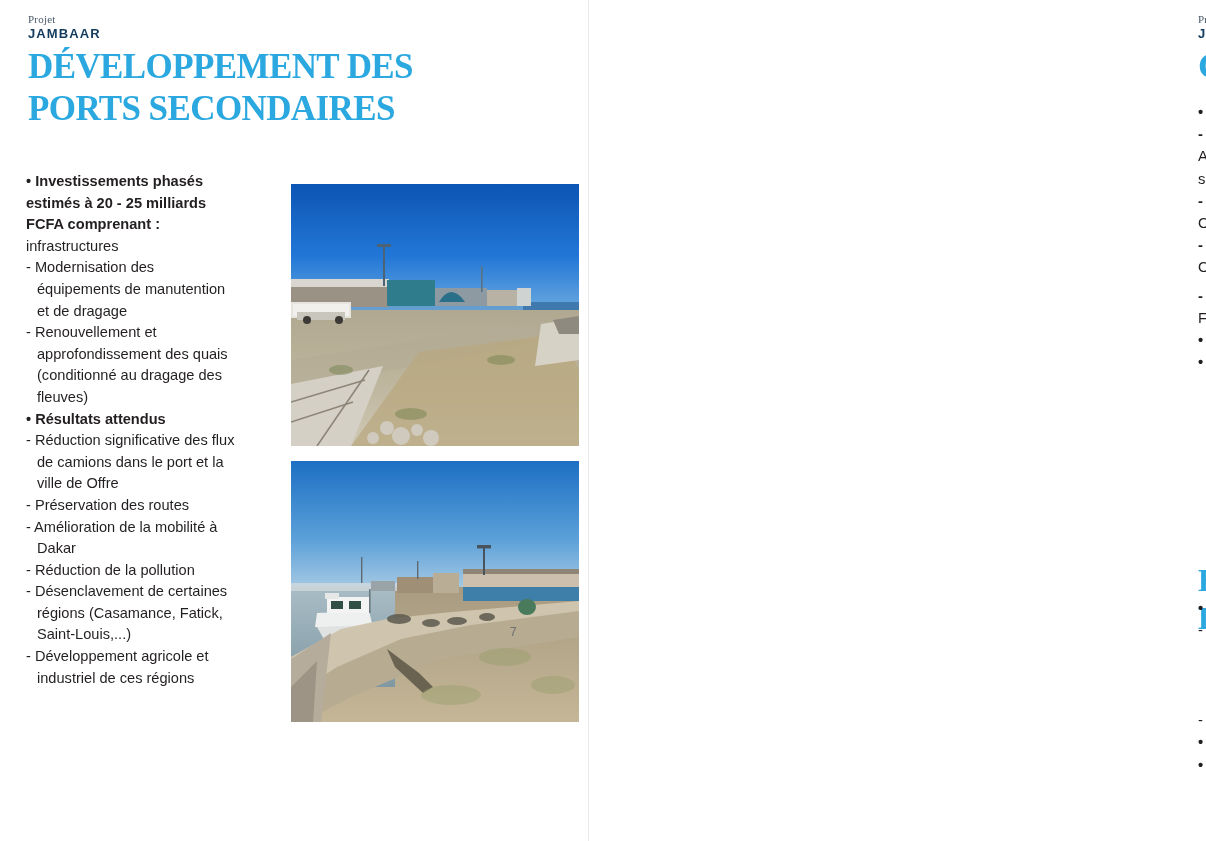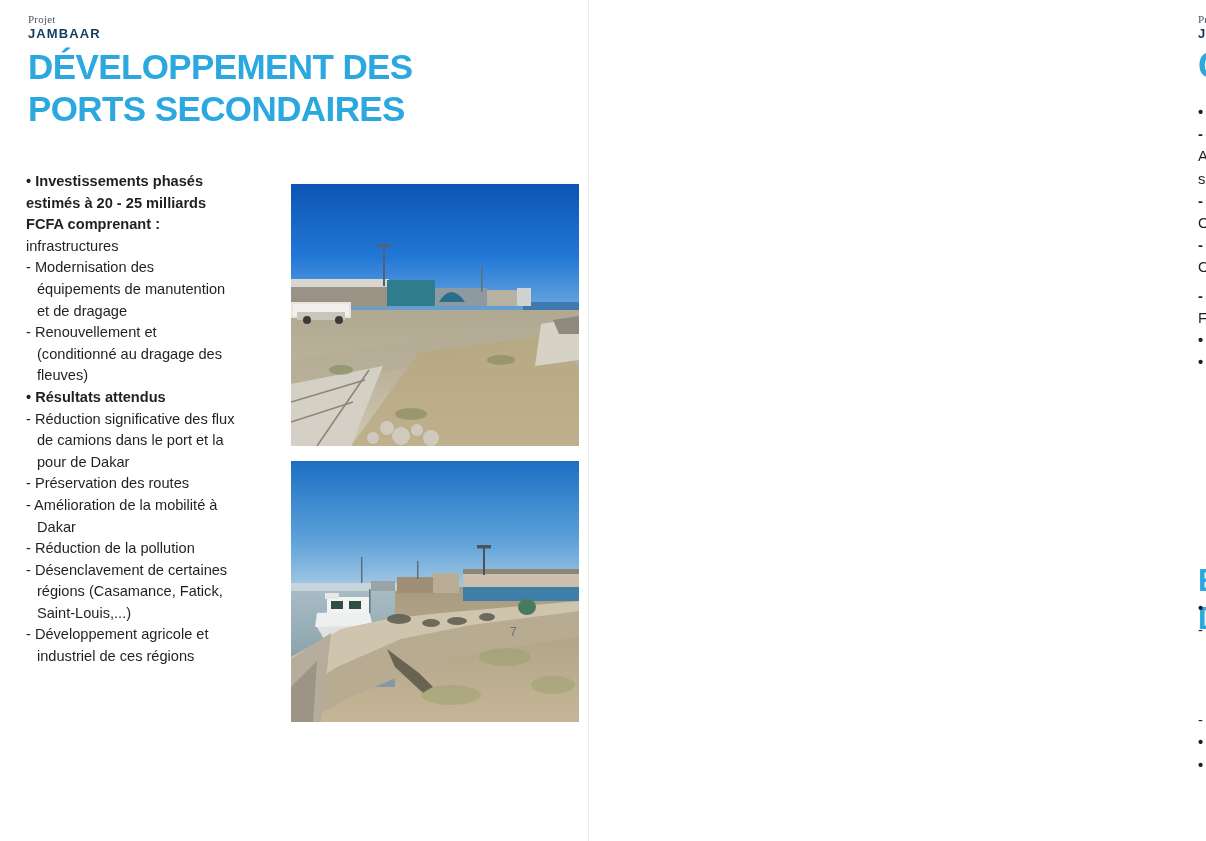--- a/index.html
+++ b/index.html
@@ -52,20 +52,21 @@
     line-height: 15px;
     margin-top: 1px;
   }
 
   
   .big-title {
     position: absolute;
     color: #2aa8df;
     font-weight: bold;
     letter-spacing: -0.6px;
+    font-family: Liberation Serif, serif;
   }
   .title-left  { left: 28px; top: 46px;  font-size: 35px; line-height: 42px; }
   .title-right { left: 610px; top: 44px; font-size: 36px; line-height: 44px; }
   .title-etat  { left: 610px; top: 562px; font-size: 31px; line-height: 38px; }
 
   
   .copy { position: absolute; }
   .copy p { margin: 0; }
 
   .col-left-copy {
@@ -140,28 +141,29 @@
       <p>
         <span class="ln">infrastructures</span>
       </p>
       <p>
         <span class="ln">- Modernisation des</span>
         <span class="ln ind2">équipements de manutention</span>
         <span class="ln ind2">et de dragage</span>
       </p>
       <p>
         <span class="ln">- Renouvellement et</span>
+        <span class="ln ind2">approfondissement des quais</span>
         <span class="ln ind2">(conditionné au dragage des</span>
         <span class="ln ind2">fleuves)</span>
       </p>
       <p class="b">• Résultats attendus</p>
       <p>
         <span class="ln">- Réduction significative des flux</span>
         <span class="ln ind2">de camions dans le port et la</span>
-        <span class="ln ind2">pour de Dakar</span>
+        <span class="ln ind2">ville de Offre</span>
       </p>
       <p>- Préservation des routes</p>
       <p>
         <span class="ln">- Amélioration de la mobilité à</span>
         <span class="ln ind2">Dakar</span>
       </p>
       <p>- Réduction de la pollution</p>
       <p>
         <span class="ln">- Désenclavement de certaines</span>
         <span class="ln ind2">régions (Casamance, Fatick,</span>

